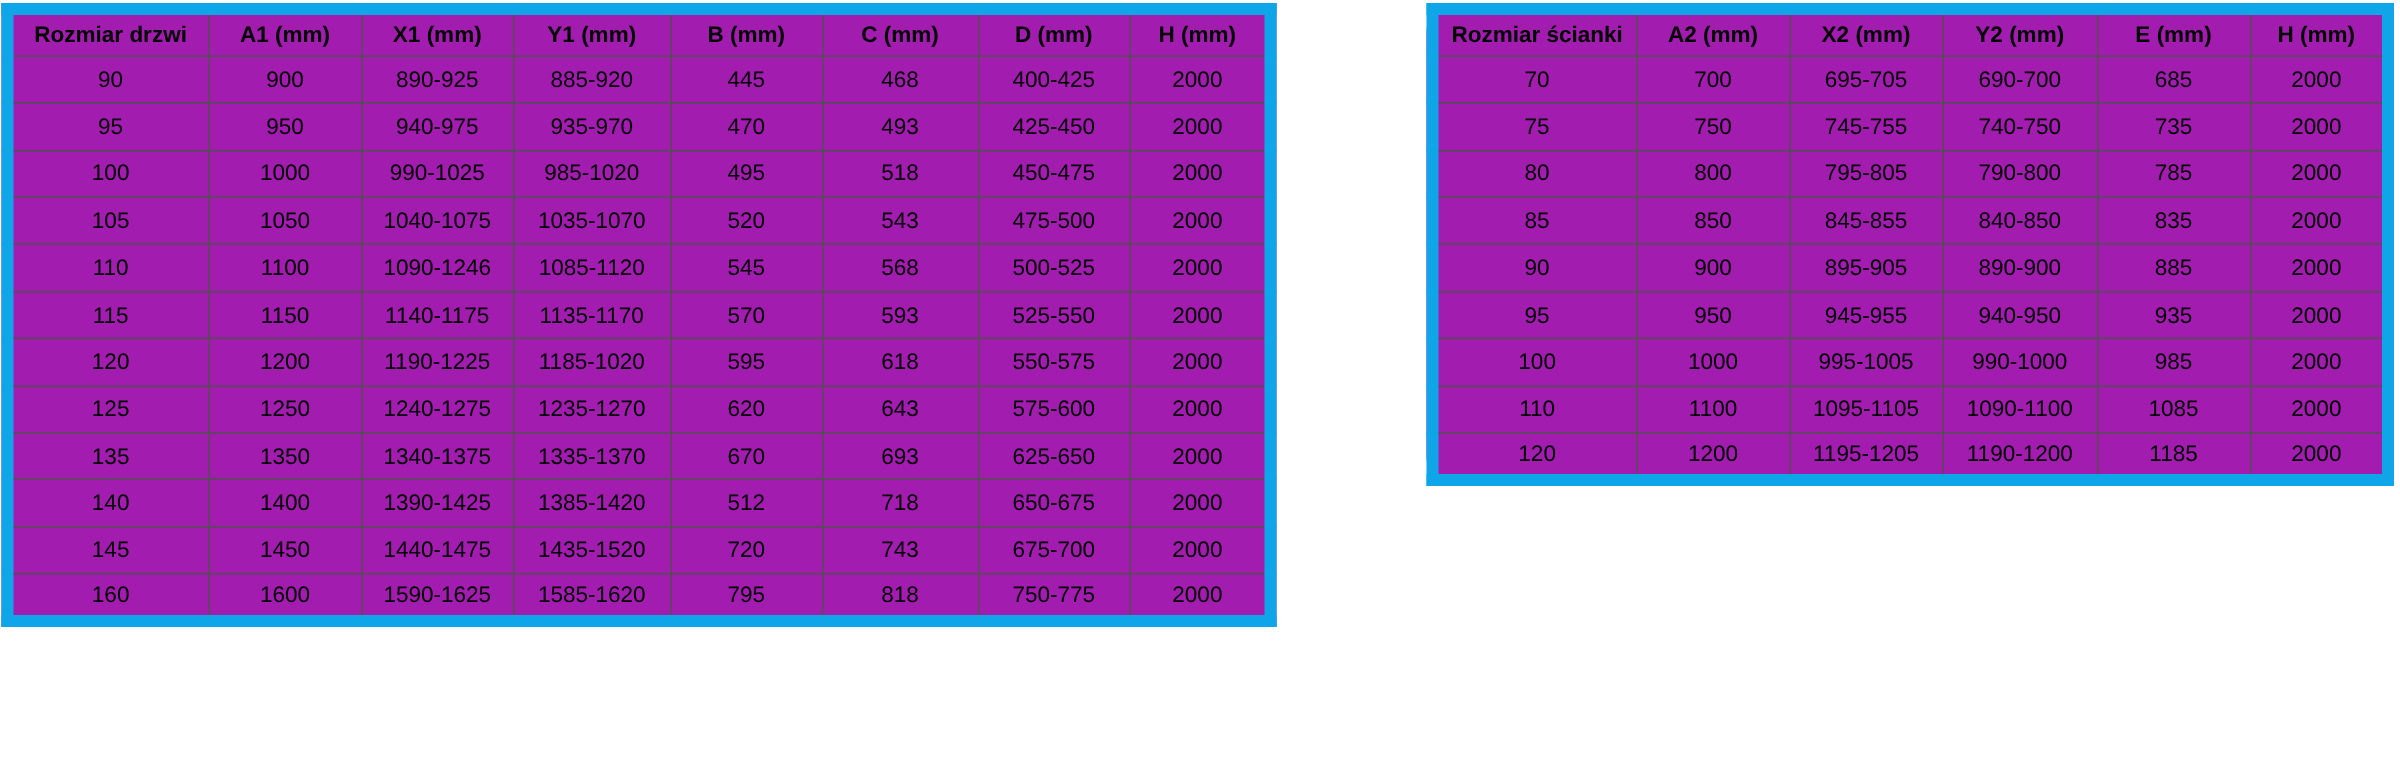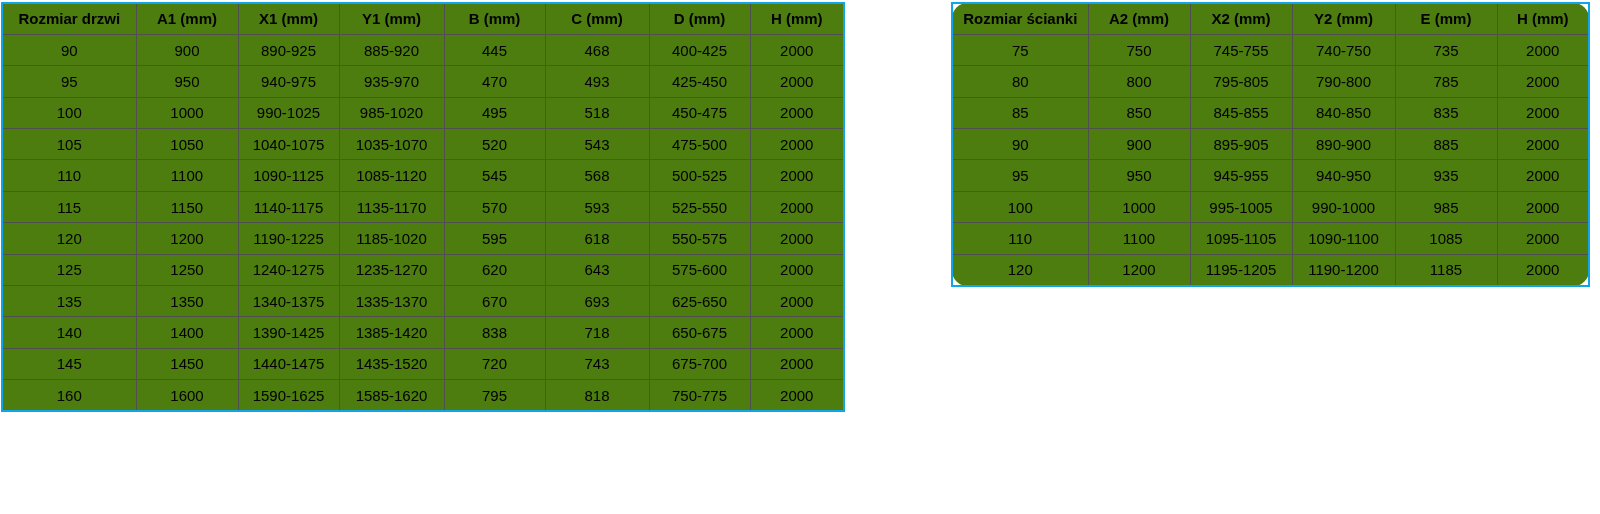--- a/index.html
+++ b/index.html
@@ -11,22 +11,22 @@
     font-family: "Liberation Sans", sans-serif;
     color: #000000;
     position: relative;
     overflow: hidden;
   }
   table.spec-table {
     border-collapse: collapse;
     table-layout: fixed;
     position: absolute;
     top: 2px;
-    background: #4d7c0f;
-    border: 2px solid #0ea5e9;
+    background: #a21caf;
+    border: 8px solid #0ea5e9;
   }
   #door-table { left: 1px;   width: 842px; }
   #wall-table { left: 951px; width: 637px; border-radius: 19px; }
   .spec-table th, .spec-table td {
     border: 1px solid #505050;
     text-align: center;
     vertical-align: middle;
     padding: 0 2px;
     font-size: 15px;
     line-height: 1;
@@ -99,21 +99,21 @@
         <td>1040-1075</td>
         <td>1035-1070</td>
         <td>520</td>
         <td>543</td>
         <td>475-500</td>
         <td>2000</td>
       </tr>
       <tr>
         <td>110</td>
         <td>1100</td>
-        <td>1090-1125</td>
+        <td>1090-1246</td>
         <td>1085-1120</td>
         <td>545</td>
         <td>568</td>
         <td>500-525</td>
         <td>2000</td>
       </tr>
       <tr>
         <td>115</td>
         <td>1150</td>
         <td>1140-1175</td>
@@ -151,21 +151,21 @@
         <td>670</td>
         <td>693</td>
         <td>625-650</td>
         <td>2000</td>
       </tr>
       <tr>
         <td>140</td>
         <td>1400</td>
         <td>1390-1425</td>
         <td>1385-1420</td>
-        <td>838</td>
+        <td>512</td>
         <td>718</td>
         <td>650-675</td>
         <td>2000</td>
       </tr>
       <tr>
         <td>145</td>
         <td>1450</td>
         <td>1440-1475</td>
         <td>1435-1520</td>
         <td>720</td>
@@ -200,20 +200,28 @@
         <th>Rozmiar ścianki</th>
         <th>A2 (mm)</th>
         <th>X2 (mm)</th>
         <th>Y2 (mm)</th>
         <th>E (mm)</th>
         <th>H (mm)</th>
       </tr>
   </thead>
   <tbody>
       <tr>
+        <td>70</td>
+        <td>700</td>
+        <td>695-705</td>
+        <td>690-700</td>
+        <td>685</td>
+        <td>2000</td>
+      </tr>
+      <tr>
         <td>75</td>
         <td>750</td>
         <td>745-755</td>
         <td>740-750</td>
         <td>735</td>
         <td>2000</td>
       </tr>
       <tr>
         <td>80</td>
         <td>800</td>

